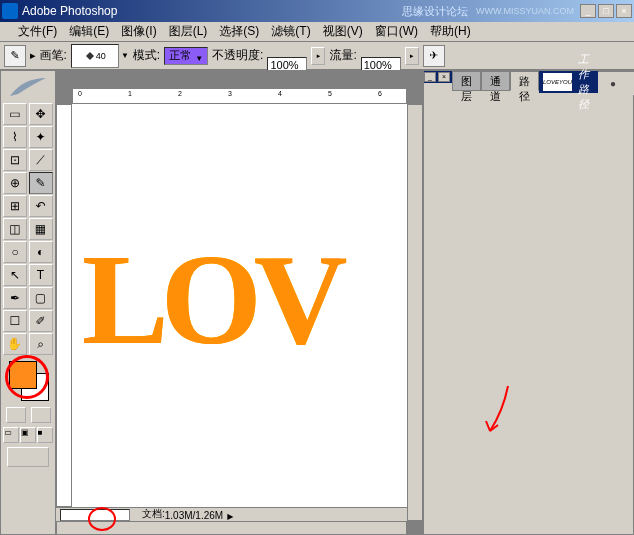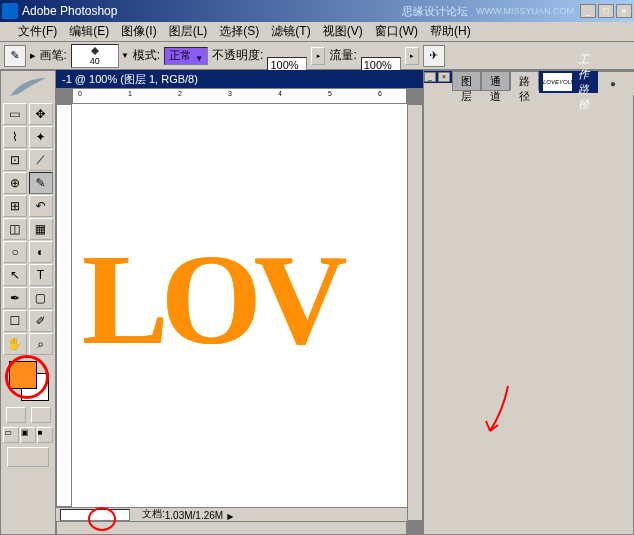--- a/index.html
+++ b/index.html
@@ -12,21 +12,21 @@
 .titlebar .watermark { color: #c0d8f0; font-size: 9px; margin-right: 6px; }
 .win-btns { display: flex; gap: 2px; }
 .win-btn { width: 16px; height: 14px; background: #d4d0c8; border: 1px solid #808080; font-size: 9px; line-height: 12px; text-align: center; cursor: pointer; }
 
 .menubar { height: 20px; background: #d4d0c8; display: flex; align-items: center; padding: 0 12px; border-bottom: 1px solid #808080; }
 .menubar .menu-item { padding: 2px 6px; cursor: pointer; font-size: 12px; }
 
 .toolbar { height: 28px; background: #d4d0c8; display: flex; align-items: center; padding: 0 4px; gap: 4px; border-bottom: 1px solid #808080; }
 .tool-icon-sm { width: 22px; height: 22px; border: 1px solid #808080; background: #f0f0f0; display: flex; align-items: center; justify-content: center; }
 .brush-box { display: flex; align-items: center; gap: 2px; }
-.brush-preview { width: 48px; height: 24px; border: 1px inset #808080; background: #fff; display: flex; flex-direction: column; align-items: center; justify-content: center; font-size: 9px; }
+.brush-preview { width: 48px; height: 24px; border: 1px inset #808080; background: #fff; display: flex; flex-direction: row; align-items: center; justify-content: center; font-size: 9px; }
 .brush-preview .dot { width: 12px; height: 10px; }
 .label { font-size: 12px; }
 .dropdown { border: 1px inset #808080; background: #8b5cf6; padding: 1px 4px; font-size: 11px; display: flex; align-items: flex-end; height: 18px; }
 .dropdown .arrow { margin-left: 4px; font-size: 8px; }
 .num-input { width: 40px; border: 1px inset #808080; background: #fff; padding: 1px 2px; font-size: 11px; height: 18px; margin-top: 20px; }
 .play-btn { width: 14px; height: 18px; background: #d4d0c8; border: 1px outset #fff; font-size: 7px; text-align: center; line-height: 16px; }
 
 .main { position: absolute; top: 70px; left: 0; right: 0; bottom: 0; display: flex; }
 
 .toolbox { width: 56px; background: #d4d0c8; border: 1px solid #808080; padding: 2px; }
@@ -168,21 +168,20 @@
     </div>
     <div class="screen-modes">
       <div class="screen-btn">▭</div>
       <div class="screen-btn">▣</div>
       <div class="screen-btn">■</div>
     </div>
     <div class="jump-btn"></div>
   </div>
 
   <div class="doc-area">
-    <div class="doc-title">-1 @ 100% (图层 1, RGB/8)</div>
     <div class="ruler-h">
       <span style="left:5px">0</span>
       <span style="left:55px">1</span>
       <span style="left:105px">2</span>
       <span style="left:155px">3</span>
       <span style="left:205px">4</span>
       <span style="left:255px">5</span>
       <span style="left:305px">6</span>
     </div>
     <div class="ruler-v"></div>

